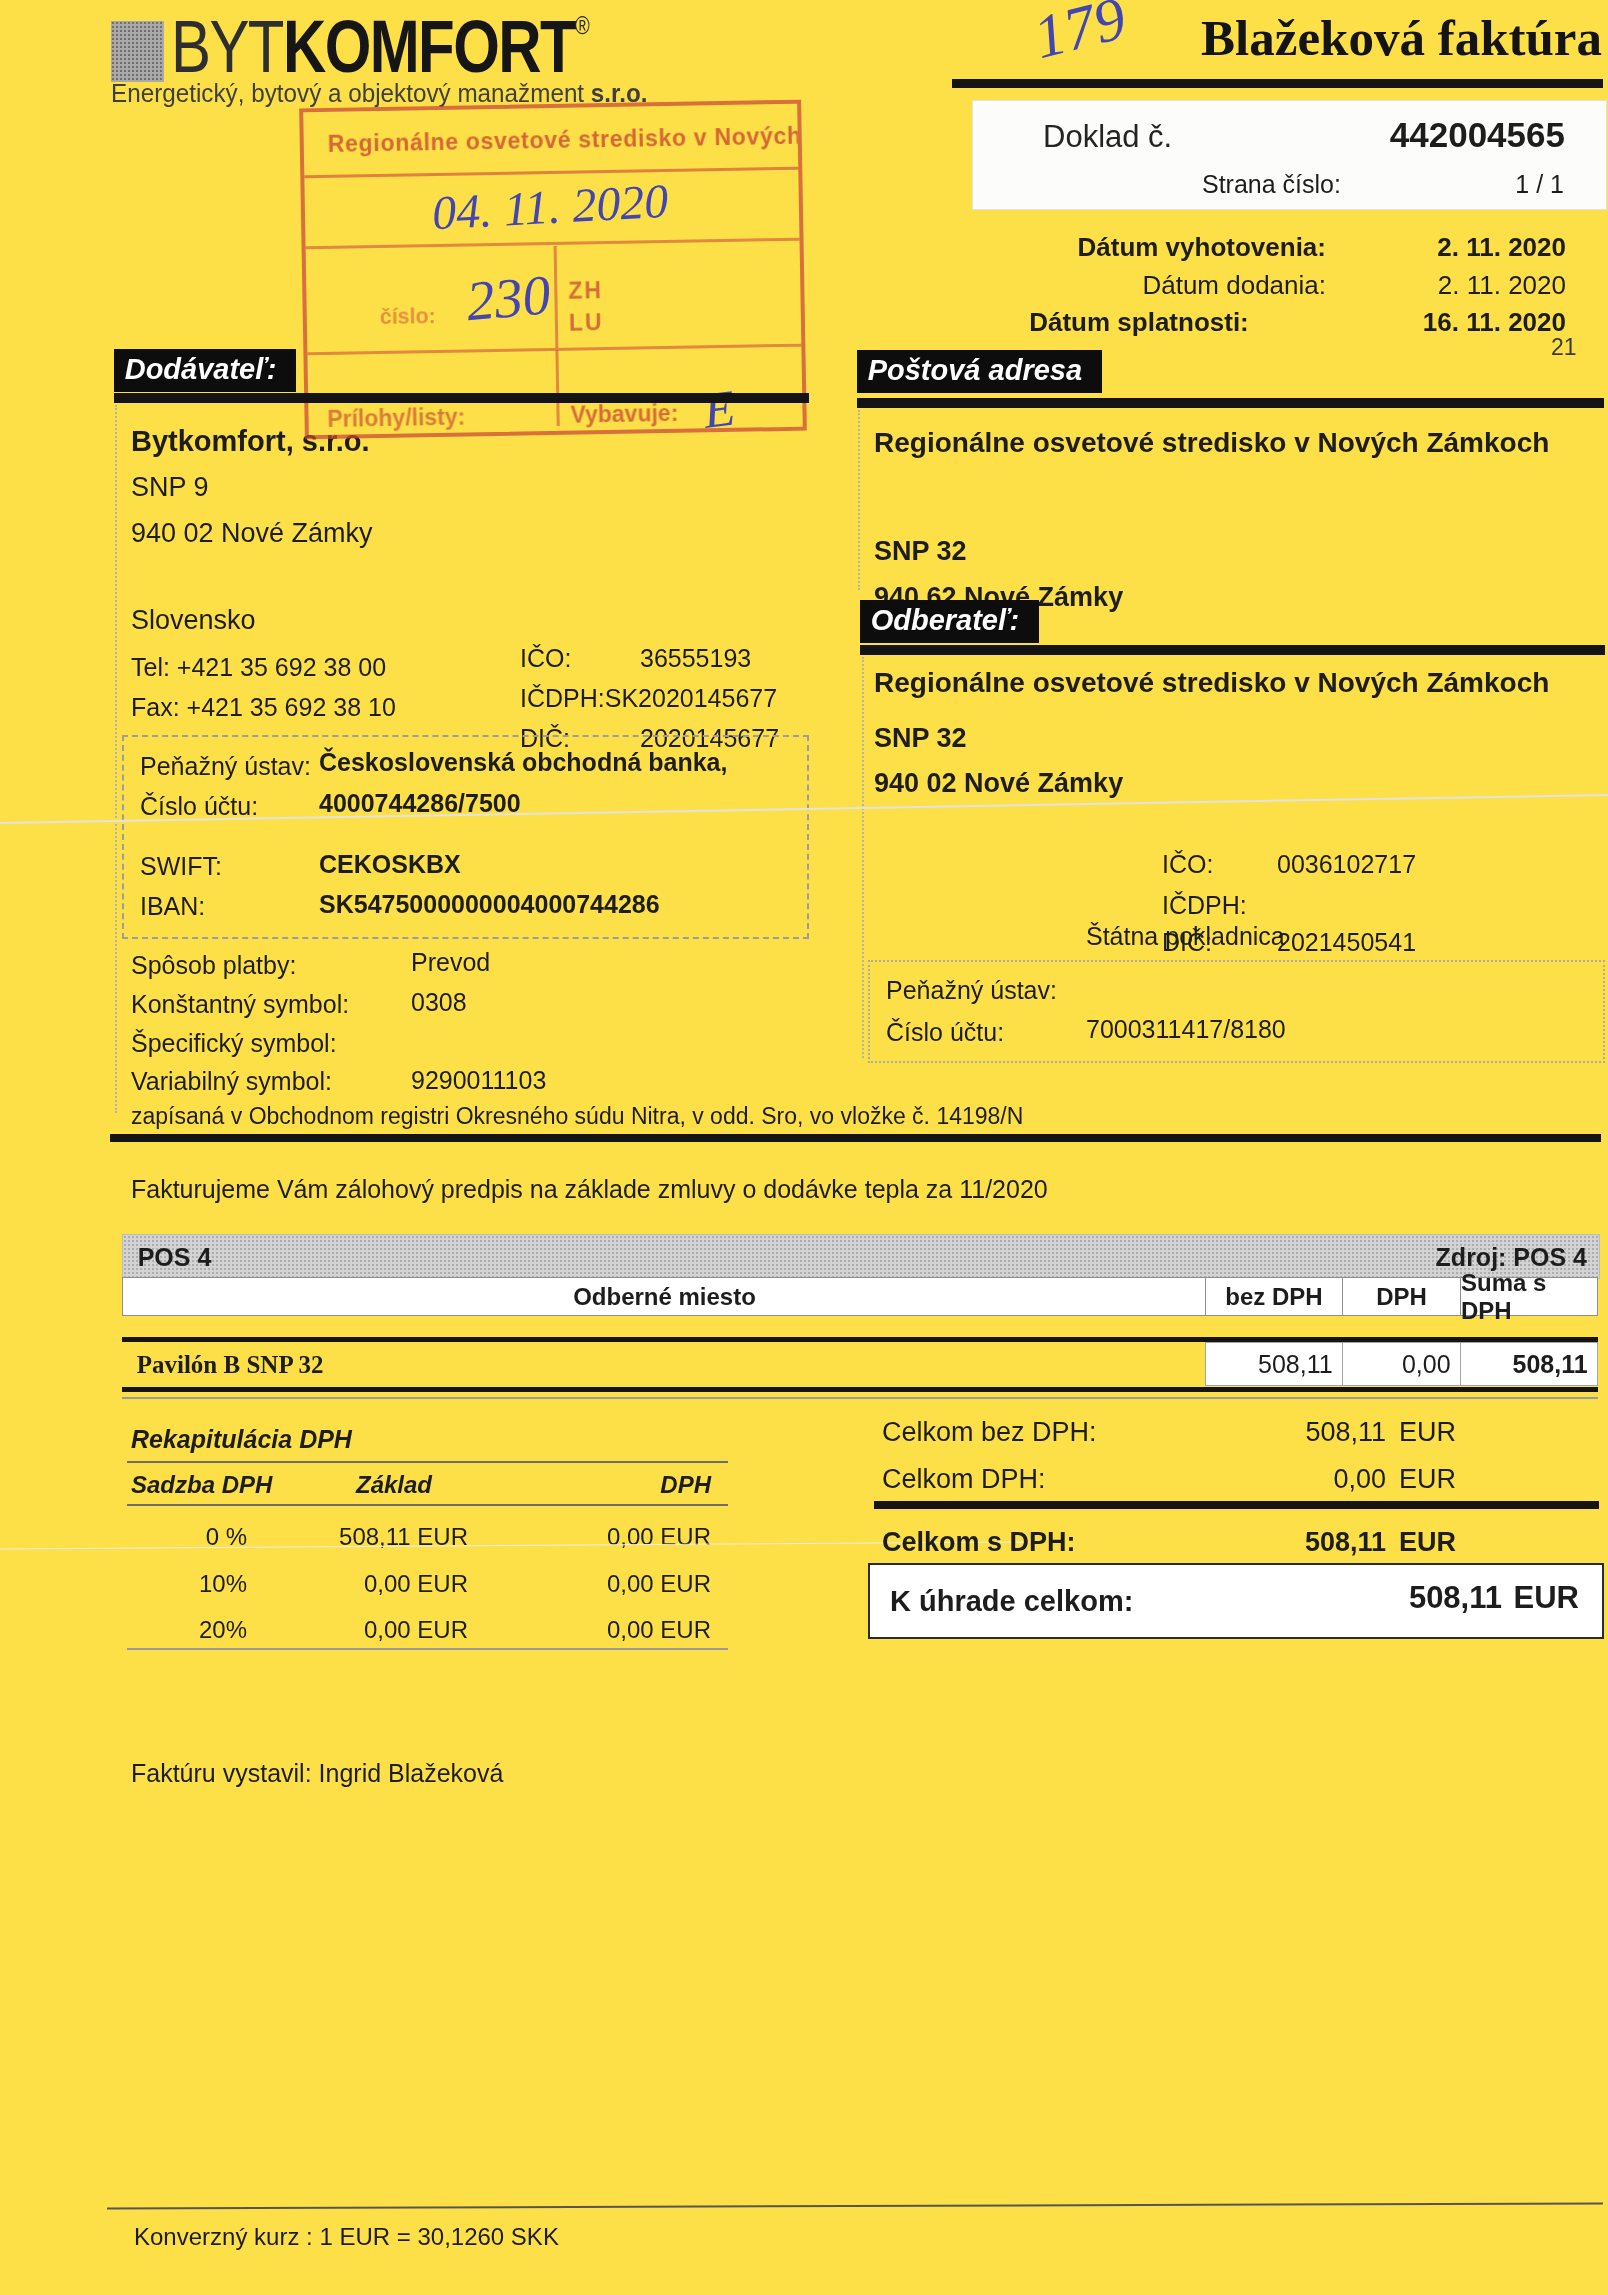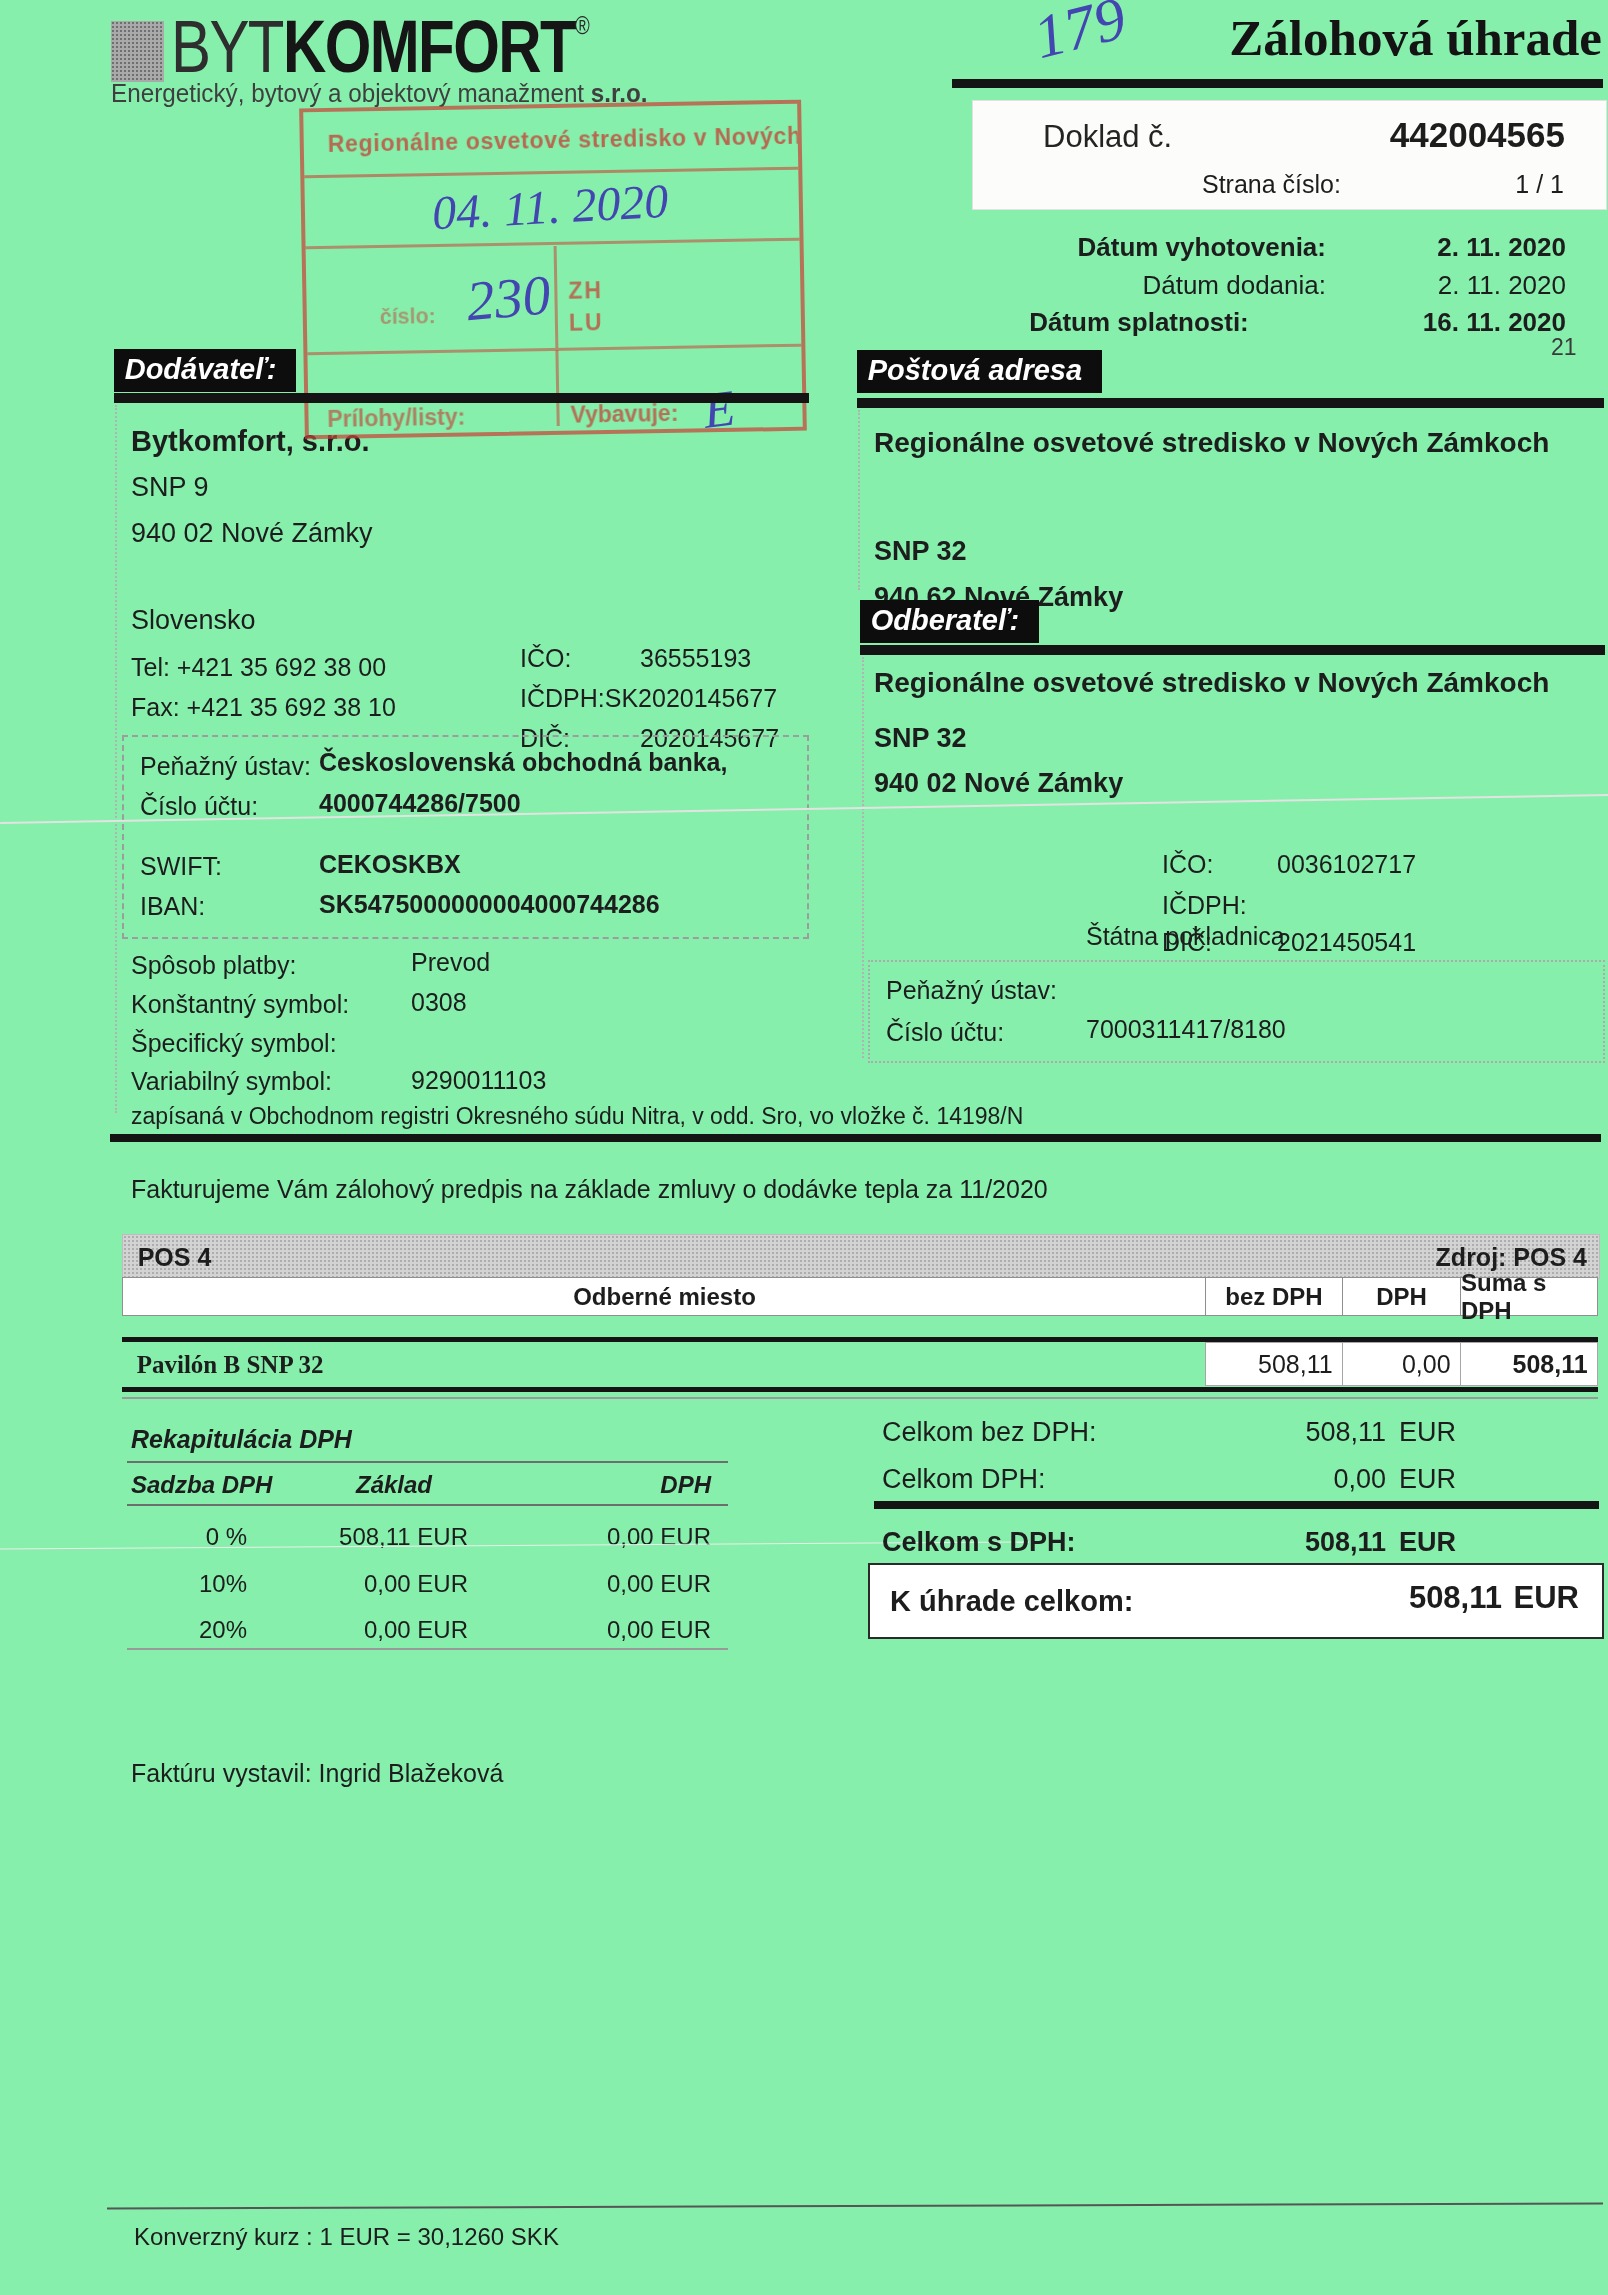--- a/index.html
+++ b/index.html
@@ -1,16 +1,16 @@
 <!DOCTYPE html>
 <html style="font-size:10.7px"><head>
 <meta charset="utf-8">
 <style>
   html,body{margin:0;padding:0;background:#888;}
-  .page{position:relative;width:1609px;height:2295px;background:#86efac;overflow:hidden;
+  .page{position:relative;width:1609px;height:2295px;background:#fde047;overflow:hidden;
         font-family:"Liberation Sans",sans-serif;color:#1d1d1d;}
   .t{position:absolute;white-space:nowrap;}
   .b{font-weight:bold;}
   .i{font-style:italic;}
   .ra{text-align:right;}
   .bar{position:absolute;background:#141414;}
   .thin{position:absolute;background:#6e6e6e;}
   .blabel{position:absolute;background:#0d0d0d;color:#fff;font-weight:bold;font-style:italic;
           font-size:29px;line-height:40px;padding:0 20px 2.7px 10.7px;}
   .dotv{position:absolute;border-left:2px dotted #b3b3b3;}
@@ -37,21 +37,21 @@
 
   <div class="logosq" style="position:absolute;left:111px;top:21.4px;width:53px;height:61px;"></div>
   <div class="t" style="left:171px;top:9.4px;font-size:75px;line-height:75px;transform:scaleX(.8);transform-origin:left top;letter-spacing:-2px;">
     <span style="font-weight:400;color:#2e2e2e;">BYT</span><span style="font-weight:bold;color:#161616;">KOMFORT</span><span style="font-size:25px;vertical-align:top;line-height:33px;color:#2a2a2a;">®</span>
   </div>
   <div class="t" style="left:111px;top:79px;font-size:25px;color:#3f3f3f;transform:scaleX(.97);transform-origin:left top;">
     <span>Energetický, bytový a objektový manažment </span><span class="b">s.r.o.</span>
   </div>
 
   <div class="t hw" style="left:1034px;top:-6.7px;font-size:61px;transform:rotate(-14deg);">179</div>
-  <div class="t" style="left:1175px;top:9.4px;width:427px;text-align:right;font-family:'Liberation Serif',serif;font-weight:bold;font-size:51px;color:#141414;">Zálohová úhrade</div>
+  <div class="t" style="left:1175px;top:9.4px;width:427px;text-align:right;font-family:'Liberation Serif',serif;font-weight:bold;font-size:51px;color:#141414;">Blažeková faktúra</div>
   <div class="bar" style="left:952px;top:79px;width:651px;height:8.7px;"></div>
 
   <div style="position:absolute;left:972px;top:100px;width:633px;height:108px;border:1.3px solid #e2e2e0;background:#fcfcfa;"></div>
   <div class="t" style="left:1022px;top:119px;font-size:31px;color:#242424;margin-left:21px;">Doklad č.</div>
   <div class="t b ra" style="right:44px;top:115px;width:281px;font-size:35px;">442004565</div>
   <div class="t" style="left:1202px;top:170px;font-size:25px;">Strana číslo:</div>
   <div class="t ra" style="right:45px;top:170px;width:134px;font-size:25px;">1 / 1</div>
 
   <div class="t b ra" style="right:283px;top:232px;width:374px;font-size:26px;">Dátum vyhotovenia:</div>
   <div class="t b ra" style="right:43px;top:232px;width:220px;font-size:26px;">2. 11. 2020</div>

